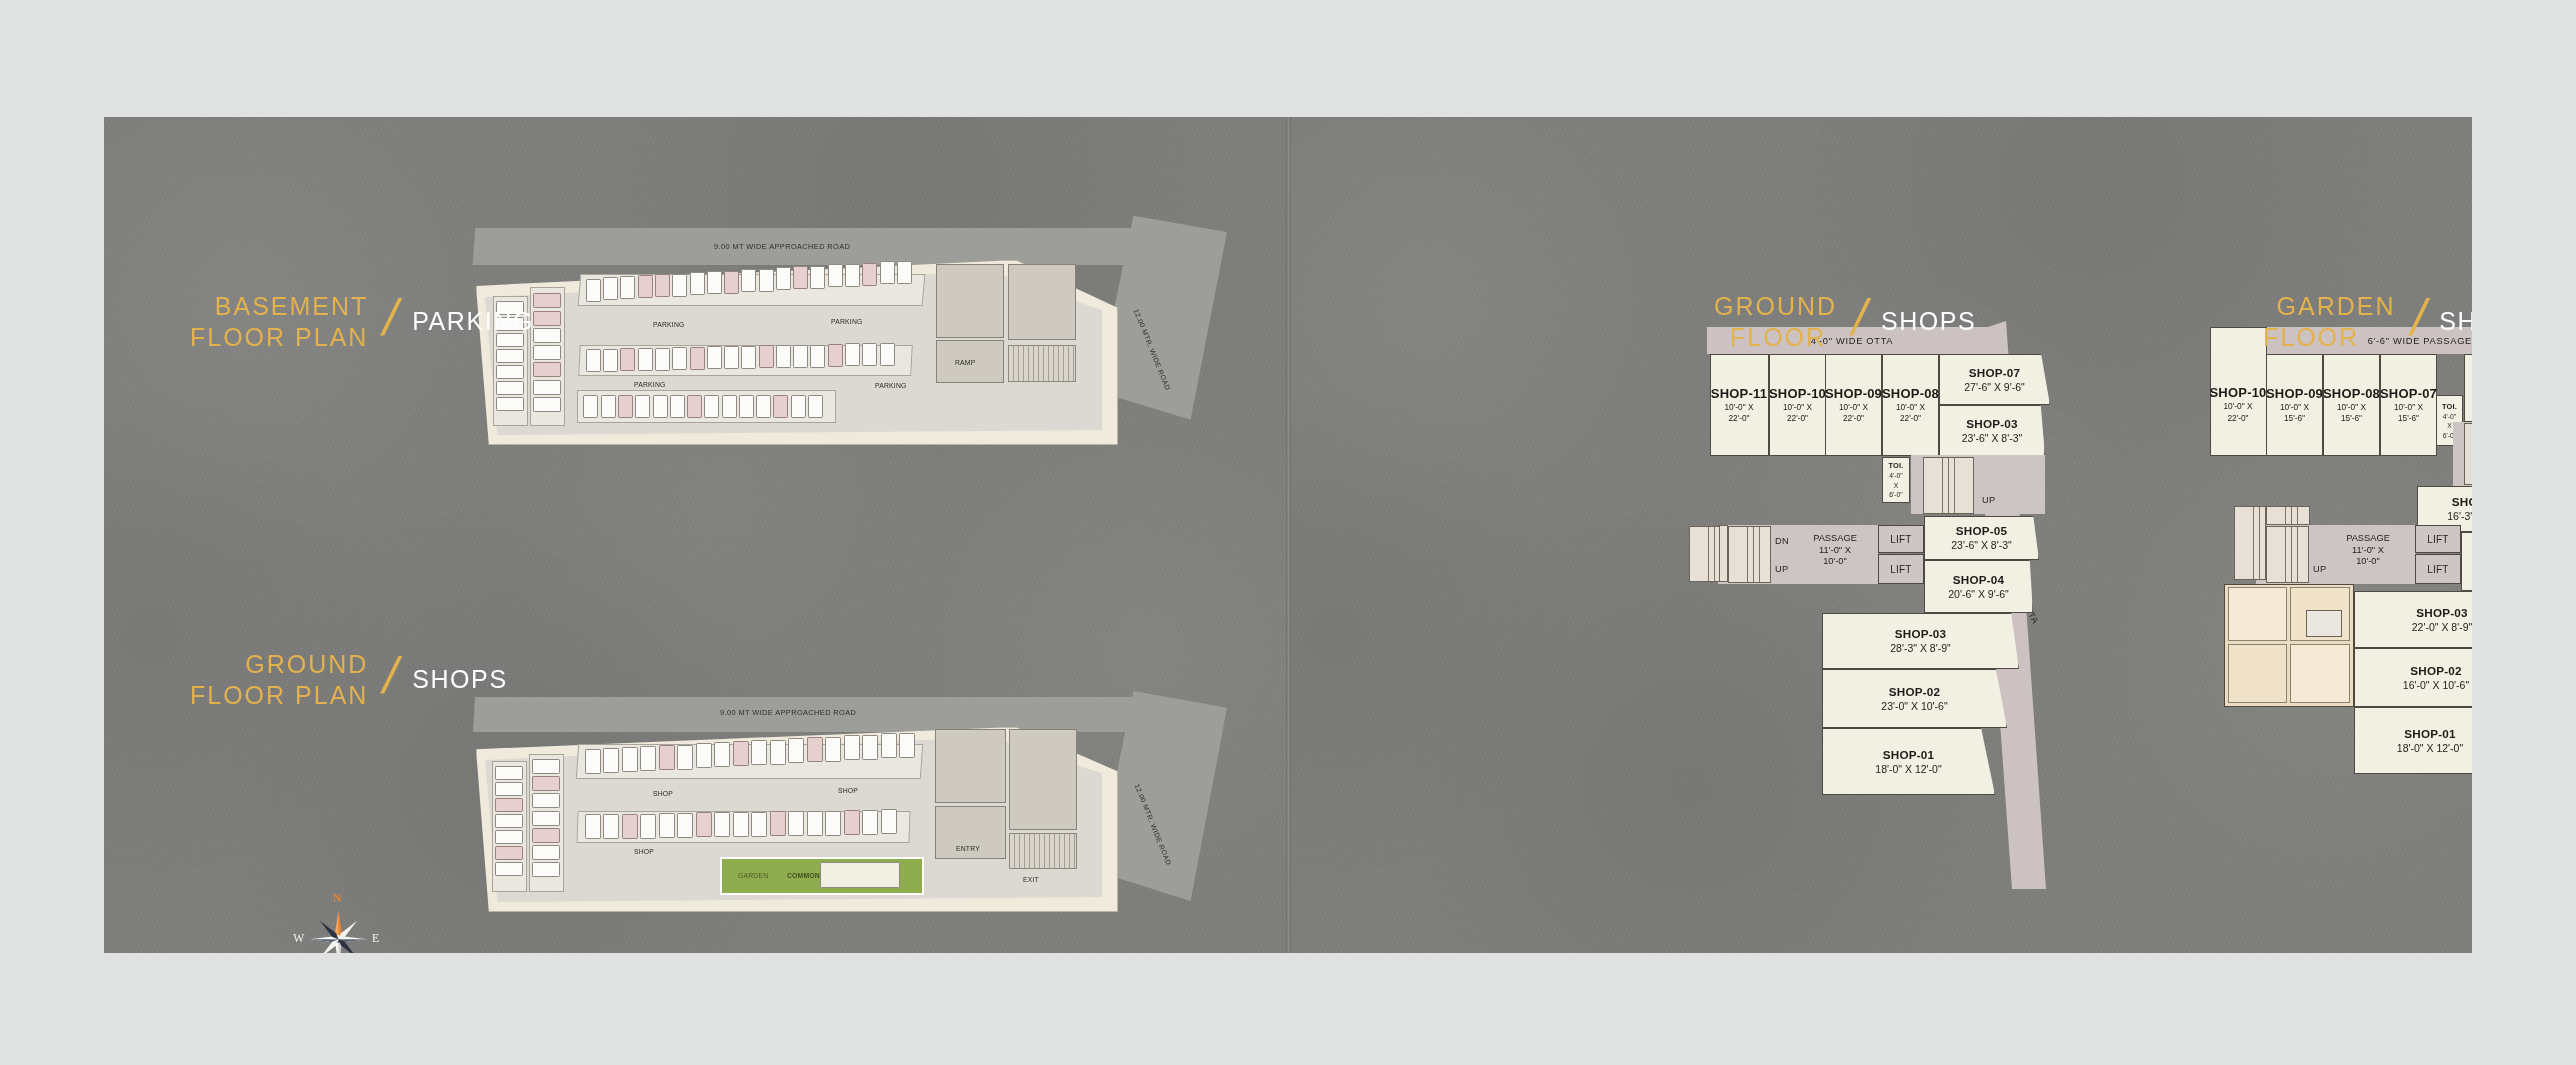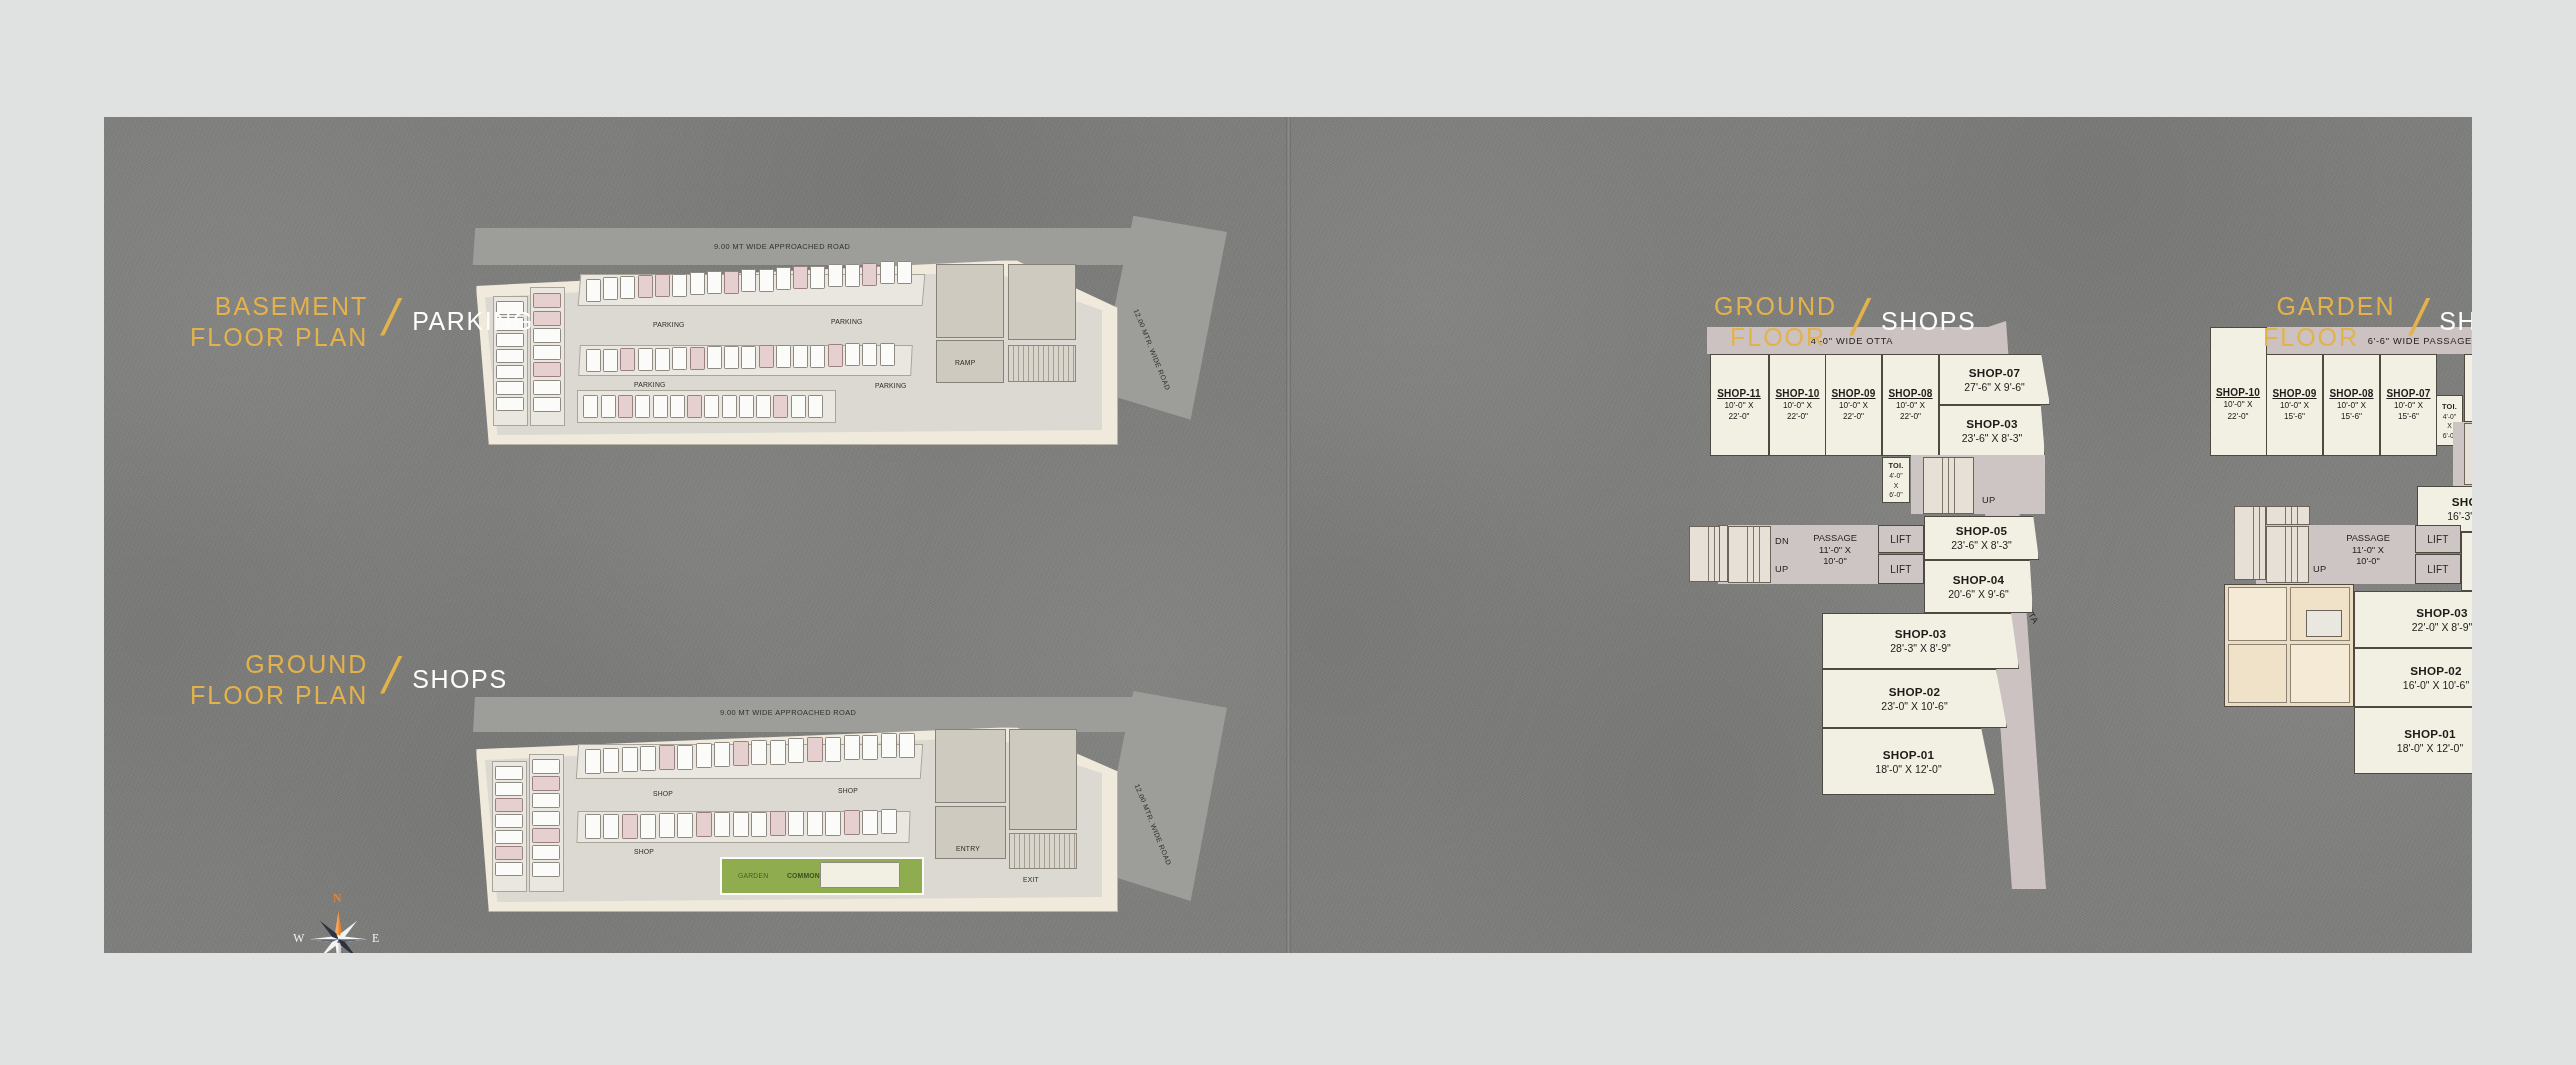--- a/index.html
+++ b/index.html
@@ -43,21 +43,21 @@
   
   .plan{position:absolute;}
 
   
   .shop{position:absolute;background:#f2f0e3;border:1.9px solid #4e4a42;
         box-sizing:border-box;display:flex;flex-direction:column;
         align-items:center;justify-content:center;text-align:center;
         color:#1d1b18;}
   .shop .nm{font-weight:700;font-size:11.7px;letter-spacing:0.2px;white-space:nowrap;}
   .shop .dm{font-weight:400;font-size:10.5px;line-height:1.18;margin-top:1.9px;}
-  .shop.small .nm{font-size:10px;text-decoration:underline;}
+  .shop.small .nm{font-size:13px;}
   .shop.small .dm{font-size:8.3px;}
   .shop.tiny{font-size:6.8px;}
   .shop.tiny .nm{font-size:7.4px;}
   .shop.tiny .dm{font-size:6.8px;line-height:1.1;}
 
   .svc{position:absolute;background:#cec6c5;border:1.9px solid #4e4a42;
         box-sizing:border-box;display:flex;align-items:center;justify-content:center;
         color:#27241f;font-size:10px;letter-spacing:0.2px;}
   .corridor{position:absolute;background:#cdc5c4;box-sizing:border-box;}
   .otta{position:absolute;background:#cbc2c1;box-sizing:border-box;

